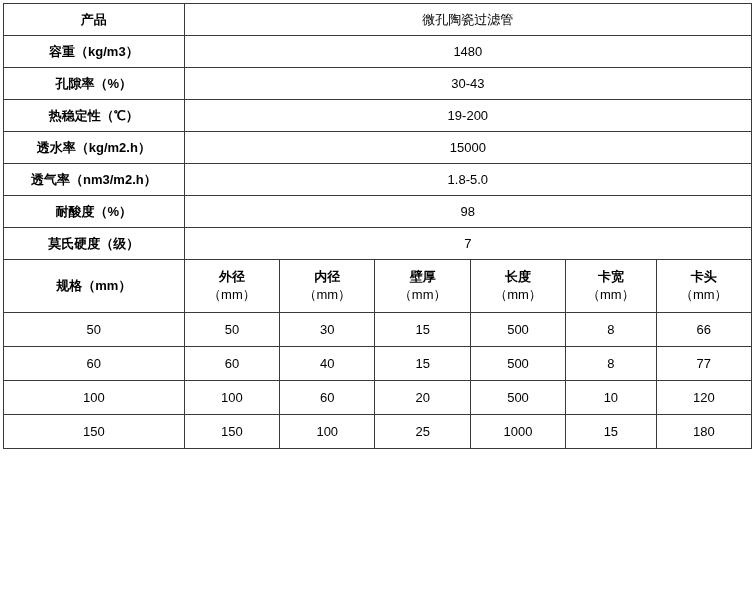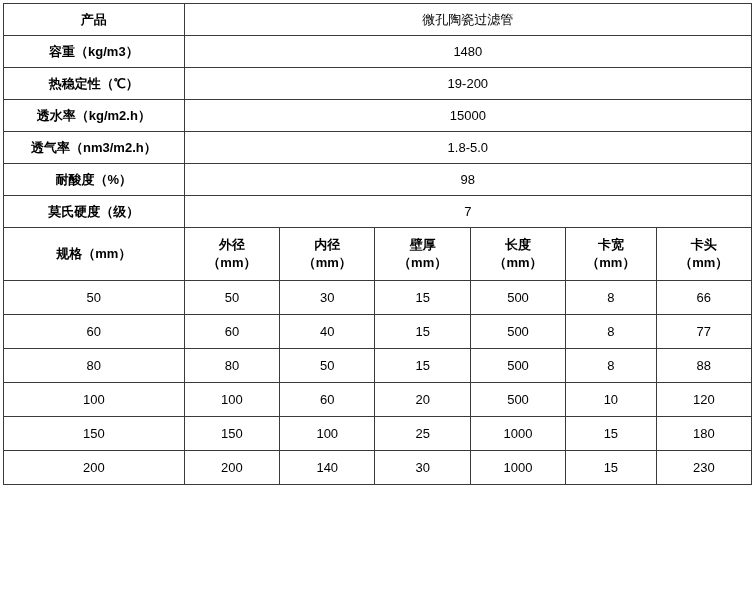--- a/index.html
+++ b/index.html
@@ -36,21 +36,21 @@
     height: 31px;
   }
   .sub-head {
     font-weight: bold;
     font-size: 14px;
     height: 52px;
     line-height: 1.35;
   }
   .sub-head .unit {
     display: block;
-    font-weight: bold;
+    font-weight: normal;
   }
   .data-cell {
     height: 33px;
     font-size: 13px;
   }
   .col-label { width: 180px; }
   .col-a { width: 95px; }
   .col-b { width: 95px; }
   .col-c { width: 95px; }
   .col-d { width: 95px; }
@@ -72,20 +72,24 @@
   </colgroup>
   <tbody>
     <tr>
       <td class="prop-label">产品</td>
       <td class="prop-value" colspan="6">微孔陶瓷过滤管</td>
     </tr>
 
     <tr>
       <td class="prop-label">容重（kg/m3）</td>
       <td class="prop-value" colspan="6">1480</td>
+    </tr>
+    <tr>
+      <td class="prop-label">孔隙率（%）</td>
+      <td class="prop-value" colspan="6">30-43</td>
     </tr>
     <tr>
       <td class="prop-label">热稳定性（℃）</td>
       <td class="prop-value" colspan="6">19-200</td>
     </tr>
     <tr>
       <td class="prop-label">透水率（kg/m2.h）</td>
       <td class="prop-value" colspan="6">15000</td>
     </tr>
     <tr>
@@ -141,49 +145,31 @@
     <tr>
       <td class="data-cell">60</td>
       <td class="data-cell">60</td>
       <td class="data-cell">40</td>
       <td class="data-cell">15</td>
       <td class="data-cell">500</td>
       <td class="data-cell">8</td>
       <td class="data-cell">77</td>
     </tr>
     <tr>
-      <td class="data-cell">80</td>
-      <td class="data-cell">80</td>
-      <td class="data-cell">50</td>
-      <td class="data-cell">15</td>
-      <td class="data-cell">500</td>
-      <td class="data-cell">8</td>
-      <td class="data-cell">88</td>
-    </tr>
-    <tr>
       <td class="data-cell">100</td>
       <td class="data-cell">100</td>
       <td class="data-cell">60</td>
       <td class="data-cell">20</td>
       <td class="data-cell">500</td>
       <td class="data-cell">10</td>
       <td class="data-cell">120</td>
     </tr>
     <tr>
       <td class="data-cell">150</td>
       <td class="data-cell">150</td>
       <td class="data-cell">100</td>
       <td class="data-cell">25</td>
       <td class="data-cell">1000</td>
       <td class="data-cell">15</td>
       <td class="data-cell">180</td>
     </tr>
-    <tr>
-      <td class="data-cell">200</td>
-      <td class="data-cell">200</td>
-      <td class="data-cell">140</td>
-      <td class="data-cell">30</td>
-      <td class="data-cell">1000</td>
-      <td class="data-cell">15</td>
-      <td class="data-cell">230</td>
-    </tr>
   </tbody>
 </table>
 
 </body></html>

